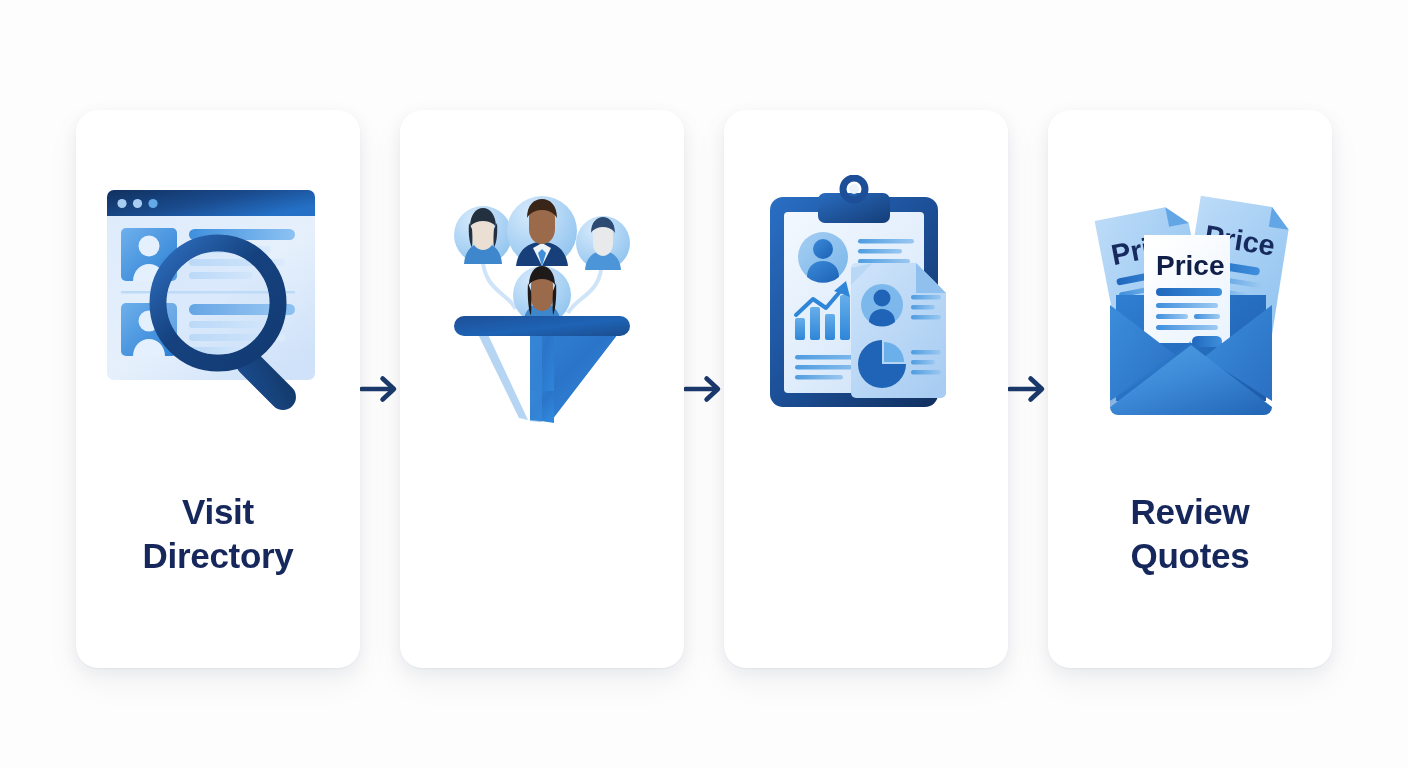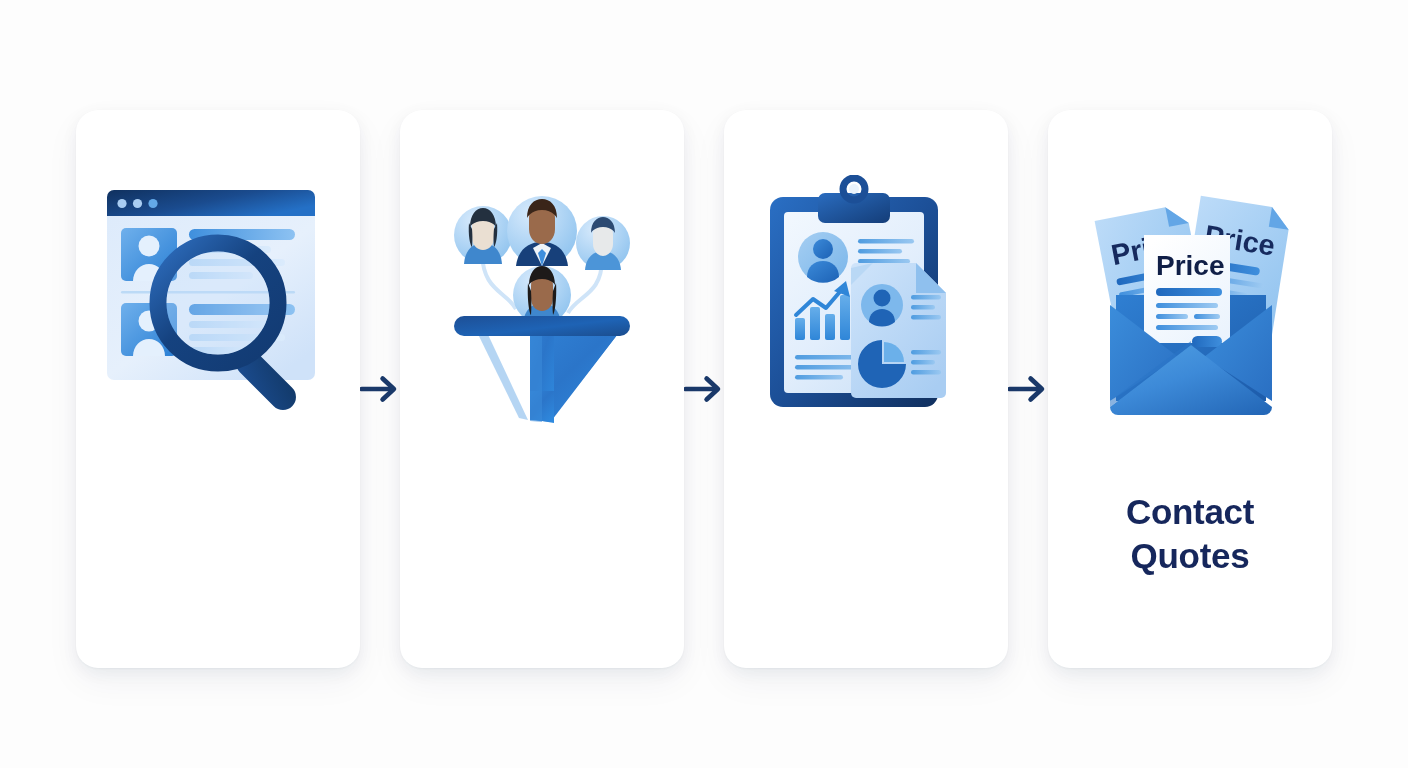--- a/index.html
+++ b/index.html
@@ -138,20 +138,22 @@
           <rect x="86" y="138" width="82" height="7" rx="3.5" fill="url(#s1lineL)"></rect>
           <rect x="86" y="151" width="96" height="7" rx="3.5" fill="url(#s1lineL)"></rect>
           <rect x="86" y="164" width="58" height="7" rx="3.5" fill="url(#s1lineL)"></rect>
 
           <rect x="150" y="160" width="26" height="74" rx="13" transform="rotate(-45 163 197)" fill="url(#s1handle)"></rect>
 
           <circle cx="115" cy="120" r="60" fill="none" stroke="url(#s1glass)" stroke-width="17"></circle>
           <circle cx="115" cy="120" r="51.5" fill="#bfdcf7" fill-opacity="0.3"></circle>
         </svg>
       </div>
+      <div class="step-label">Visit
+Directory</div>
     </div>
 
     <div class="arrow-slot">
       <svg width="46" height="34" viewBox="0 0 46 34" xmlns="http://www.w3.org/2000/svg">
         <g fill="none" stroke="#1b3a6b" stroke-width="5.4" stroke-linecap="round" stroke-linejoin="round">
           <line x1="2" y1="17" x2="38" y2="17"></line>
           <polyline points="26,5 39,17 26,29"></polyline>
         </g>
       </svg>
     </div>
@@ -405,18 +407,18 @@
             <rect x="104" y="161" width="30" height="11" rx="5.5" fill="url(#s4lnD)"></rect>
           </g>
 
           <path d="M22 128a8 8 0 0 1 8-8h146a8 8 0 0 1 8 8v98a8 8 0 0 1-8 8H30a8 8 0 0 1-8-8z" fill="url(#s4envBack)" opacity="0"></path>
           <path d="M22 226V130l68 52z" fill="url(#s4envFlapL)"></path>
           <path d="M184 226V130l-68 52z" fill="url(#s4envFlapL)"></path>
           <path d="M22 232a8 8 0 0 0 8 8h146a8 8 0 0 0 8-8l-81-62z" fill="url(#s4envFront)"></path>
           <path d="M103 170L22 232v-6l81-60z" fill="#2a74c7" opacity="0.55"></path>
         </svg>
       </div>
-      <div class="step-label">Contact
+      <div class="step-label">Review
 Quotes</div>
     </div>
 
   </div>
 </div>
 
 </body></html>

